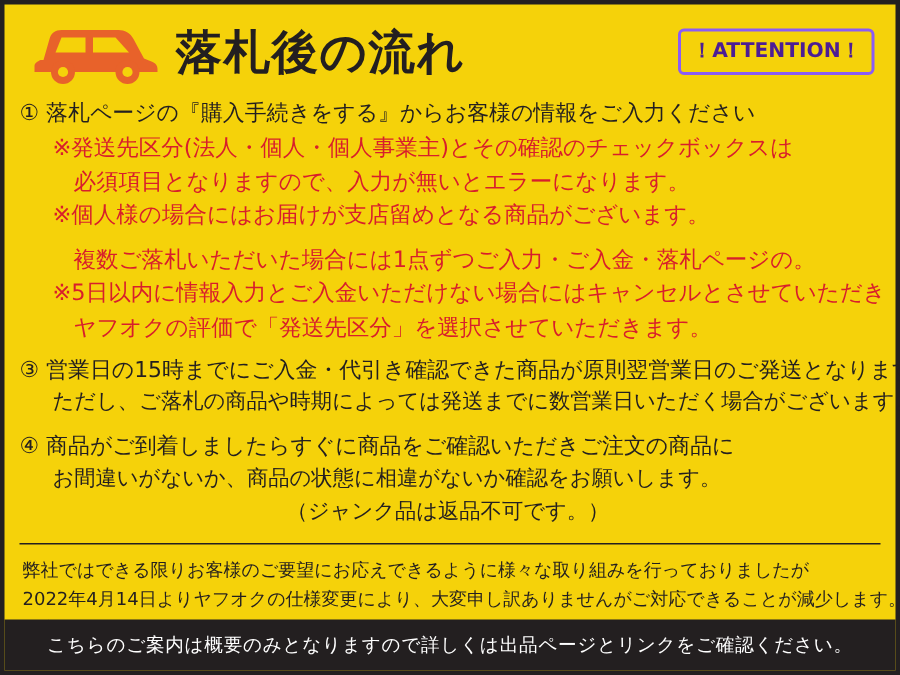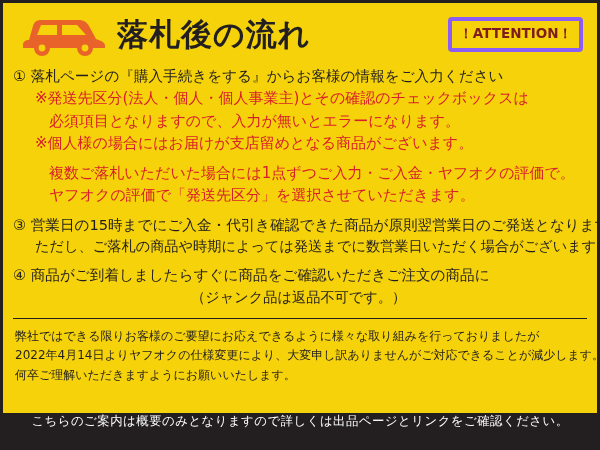--- a/index.html
+++ b/index.html
@@ -43,24 +43,24 @@
     font-weight: bold;
     color: #231f20;
     letter-spacing: 1px;
     white-space: nowrap;
     margin-left: 4px;
     margin-top: 2px;
   }
   .attention {
     margin-left: auto;
     margin-right: 6px;
-    border: 4px solid #8b5cf6;
+    border: 2px solid #8b5cf6;
     border-radius: 4px;
     background: #f5d20a;
-    color: #7f1d1d;
+    color: #4c1d95;
     font-weight: bold;
     font-size: 13.5px;
     padding: 4px 7px 5px 7px;
     white-space: nowrap;
     letter-spacing: 0px;
   }
 
   
   .body {
     padding: 0 10px;
@@ -103,20 +103,21 @@
 
   .footer-bar {
     position: absolute;
     left: 0;
     right: 0;
     bottom: 0;
     height: 34px;
     background: #231f20;
     color: #ffffff;
     display: flex;
+    align-items: center;
     justify-content: center;
     font-size: 12.4px;
     letter-spacing: 0.5px;
   }
 </style>
 </head>
 <body>
 
 <div class="page">
 
@@ -140,37 +141,39 @@
       <div class="line main">
         <span>①</span>
         <span>落札ページの『購入手続きをする』からお客様の情報をご入力ください</span>
       </div>
       <div class="line red indent-red">※発送先区分(法人・個人・個人事業主)とその確認のチェックボックスは</div>
       <div class="line red indent-red2">必須項目となりますので、入力が無いとエラーになります。</div>
       <div class="line red indent-red">※個人様の場合にはお届けが支店留めとなる商品がございます。</div>
     </div>
 
     <div class="item">
-      <div class="line red indent-red2">複数ご落札いただいた場合には1点ずつご入力・ご入金・ヤフオクの評価で。</div>
+      <div class="line red indent-red2">複数ご落札いただいた場合には1点ずつご入力・ご入金・落札ページの。</div>
+      <div class="line red indent-red">※5日以内に情報入力とご入金いただけない場合にはキャンセルとさせていただき</div>
       <div class="line red indent-red2">ヤフオクの評価で「発送先区分」を選択させていただきます。</div>
     </div>
 
     <div class="item">
       <div class="line main">
         <span>③</span>
         <span>営業日の15時までにご入金・代引き確認できた商品が原則翌営業日のご発送となります。</span>
       </div>
       <div class="line indent1">ただし、ご落札の商品や時期によっては発送までに数営業日いただく場合がございます。</div>
     </div>
 
     <div class="item">
       <div class="line main">
         <span>④</span>
         <span>商品がご到着しましたらすぐに商品をご確認いただきご注文の商品に</span>
       </div>
+      <div class="line indent1">お間違いがないか、商品の状態に相違がないか確認をお願いします。</div>
       <div class="line indent1">　　　　　　　　　　　（ジャンク品は返品不可です。）</div>
     </div>
 
   </div>
 
   <hr class="divider">
 
   <div class="body">
     <div class="footer-line">弊社ではできる限りお客様のご要望にお応えできるように様々な取り組みを行っておりましたが</div>
     <div class="footer-line">2022年4月14日よりヤフオクの仕様変更により、大変申し訳ありませんがご対応できることが減少します。</div>

